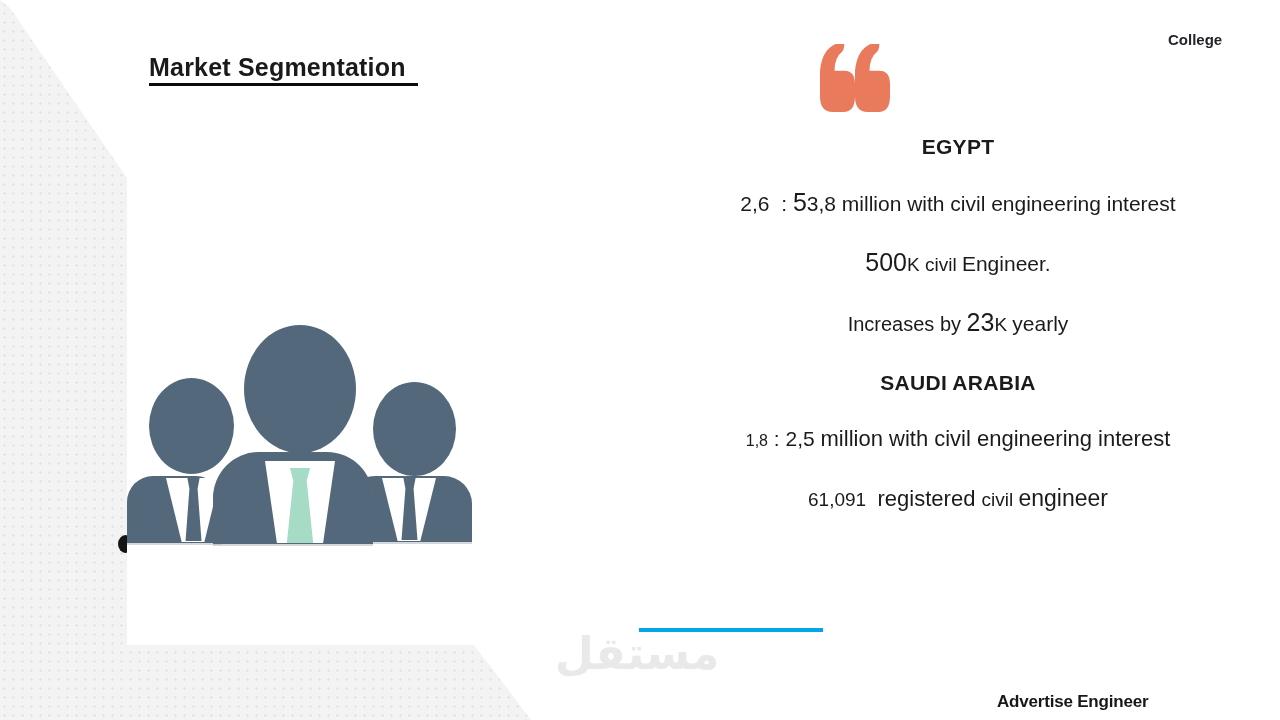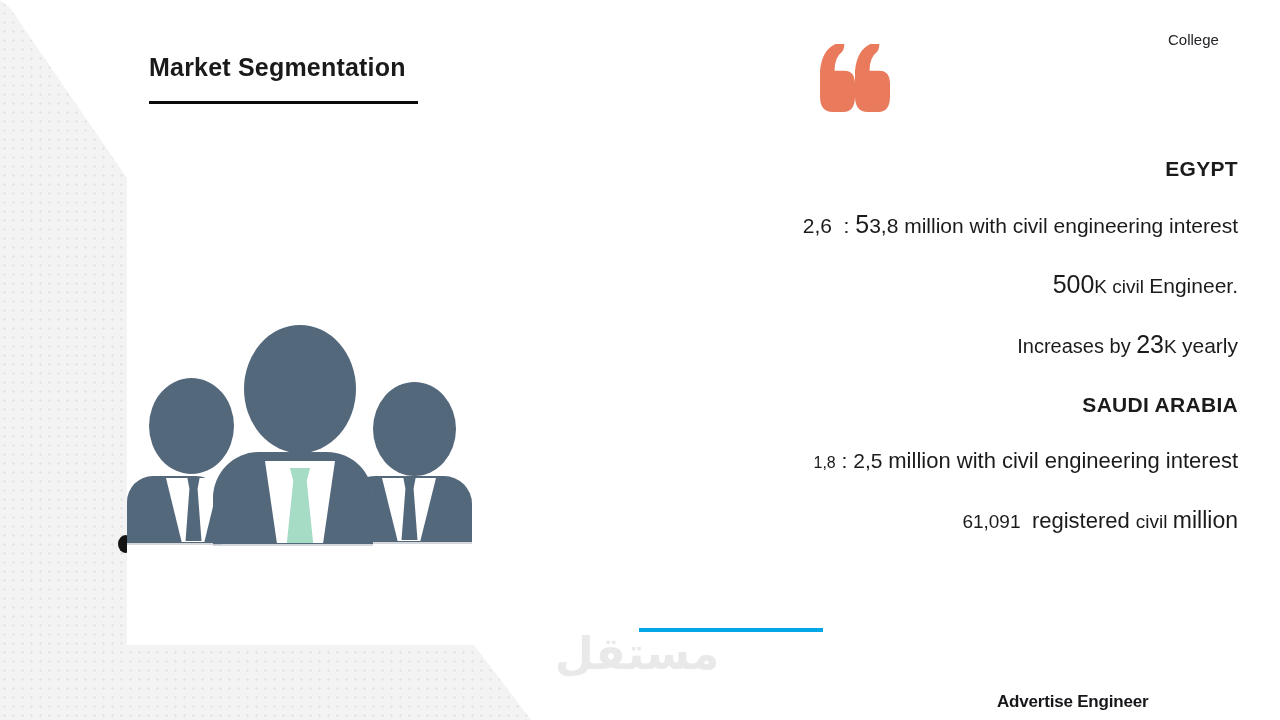--- a/index.html
+++ b/index.html
@@ -20,26 +20,26 @@
     background-size:9px 9px;}
   
   .blob{position:absolute;left:118px;top:535px;width:15px;height:18px;border-radius:50%;
     background:#141414;z-index:1;}
   
   .card{position:absolute;inset:0;background:#ffffff;z-index:2;
     clip-path:polygon(0 0,1280px 0,1280px 720px,531px 720px,474px 645px,127px 645px,127px 178px,10px 8px);}
   .content{position:absolute;inset:0;z-index:3;}
 
   .page-title{position:absolute;left:149px;top:53px;font-size:25px;font-weight:700;
-    letter-spacing:.2px;border-bottom:3px solid #0b0b0b;padding:0 12px 19px 0;}
-  .college{position:absolute;left:1168px;top:31px;font-size:15px;font-weight:400;color:#232329;}
+    letter-spacing:.2px;border-bottom:3px solid #0b0b0b;padding:0 12px 1px 0;}
+  .college{position:absolute;left:1168px;top:31px;font-size:15px;font-weight:700;color:#232329;}
 
   .quote{position:absolute;left:820px;top:44px;width:70px;height:68px;}
 
-  .textcol{position:absolute;left:678px;top:156px;width:560px;text-align:right;color:#1b1b1b;}
+  .textcol{position:absolute;left:678px;top:134px;width:560px;text-align:center;color:#1b1b1b;}
   .chead{font-size:21px;font-weight:700;line-height:26px;letter-spacing:.3px;}
   .cline{line-height:29px;white-space:pre-wrap;margin-top:28px;}
   .egypt .chead{margin-bottom:4px;}
   .saudi{margin-top:30px;}
   .saudi .chead{margin-bottom:8px;}
   .saudi .l1{line-height:30px;}.s19{font-size:19px}.s20{font-size:20px}.s21{font-size:21px}
   .s22{font-size:22px}.s23{font-size:23px}.s25{font-size:25px}.s26{font-size:16px}
 
   .divider{position:absolute;left:639px;top:628px;width:184px;height:4px;background:var(--divider-cyan);}
 
@@ -94,21 +94,21 @@
       <div class="egypt">
         <div class="chead">EGYPT</div>
         <div class="cline"><span class="s21">2,6  : </span><span class="s25">5</span><span class="s21">3,8 </span><span class="s21">million with civil engineering interest</span></div>
         <div class="cline"><span class="s25">500</span><span class="s19">K </span><span class="s19">civil </span><span class="s21">Engineer.</span></div>
         <div class="cline"><span class="s20">Increases by </span><span class="s25">23</span><span class="s19">K </span><span class="s21">yearly</span></div>
       </div>
 
       <div class="saudi">
         <div class="chead">SAUDI ARABIA</div>
         <div class="cline l1"><span class="s26">1,8</span><span class="s21"> : 2,5 </span><span class="s22">million with civil engineering interest</span></div>
-        <div class="cline"><span class="s19">61,091 </span><span class="s22"> registered </span><span class="s19">civil </span><span class="s23">million</span></div>
+        <div class="cline"><span class="s19">61,091 </span><span class="s22"> registered </span><span class="s19">civil </span><span class="s23">engineer</span></div>
       </div>
     </div>
 
     <div class="people">
       <div class="body body-left"></div>
       <div class="shirt shirt-left"></div>
       <div class="tie tie-left"></div>
       <div class="head head-left"></div>
 
       <div class="body body-right"></div>

